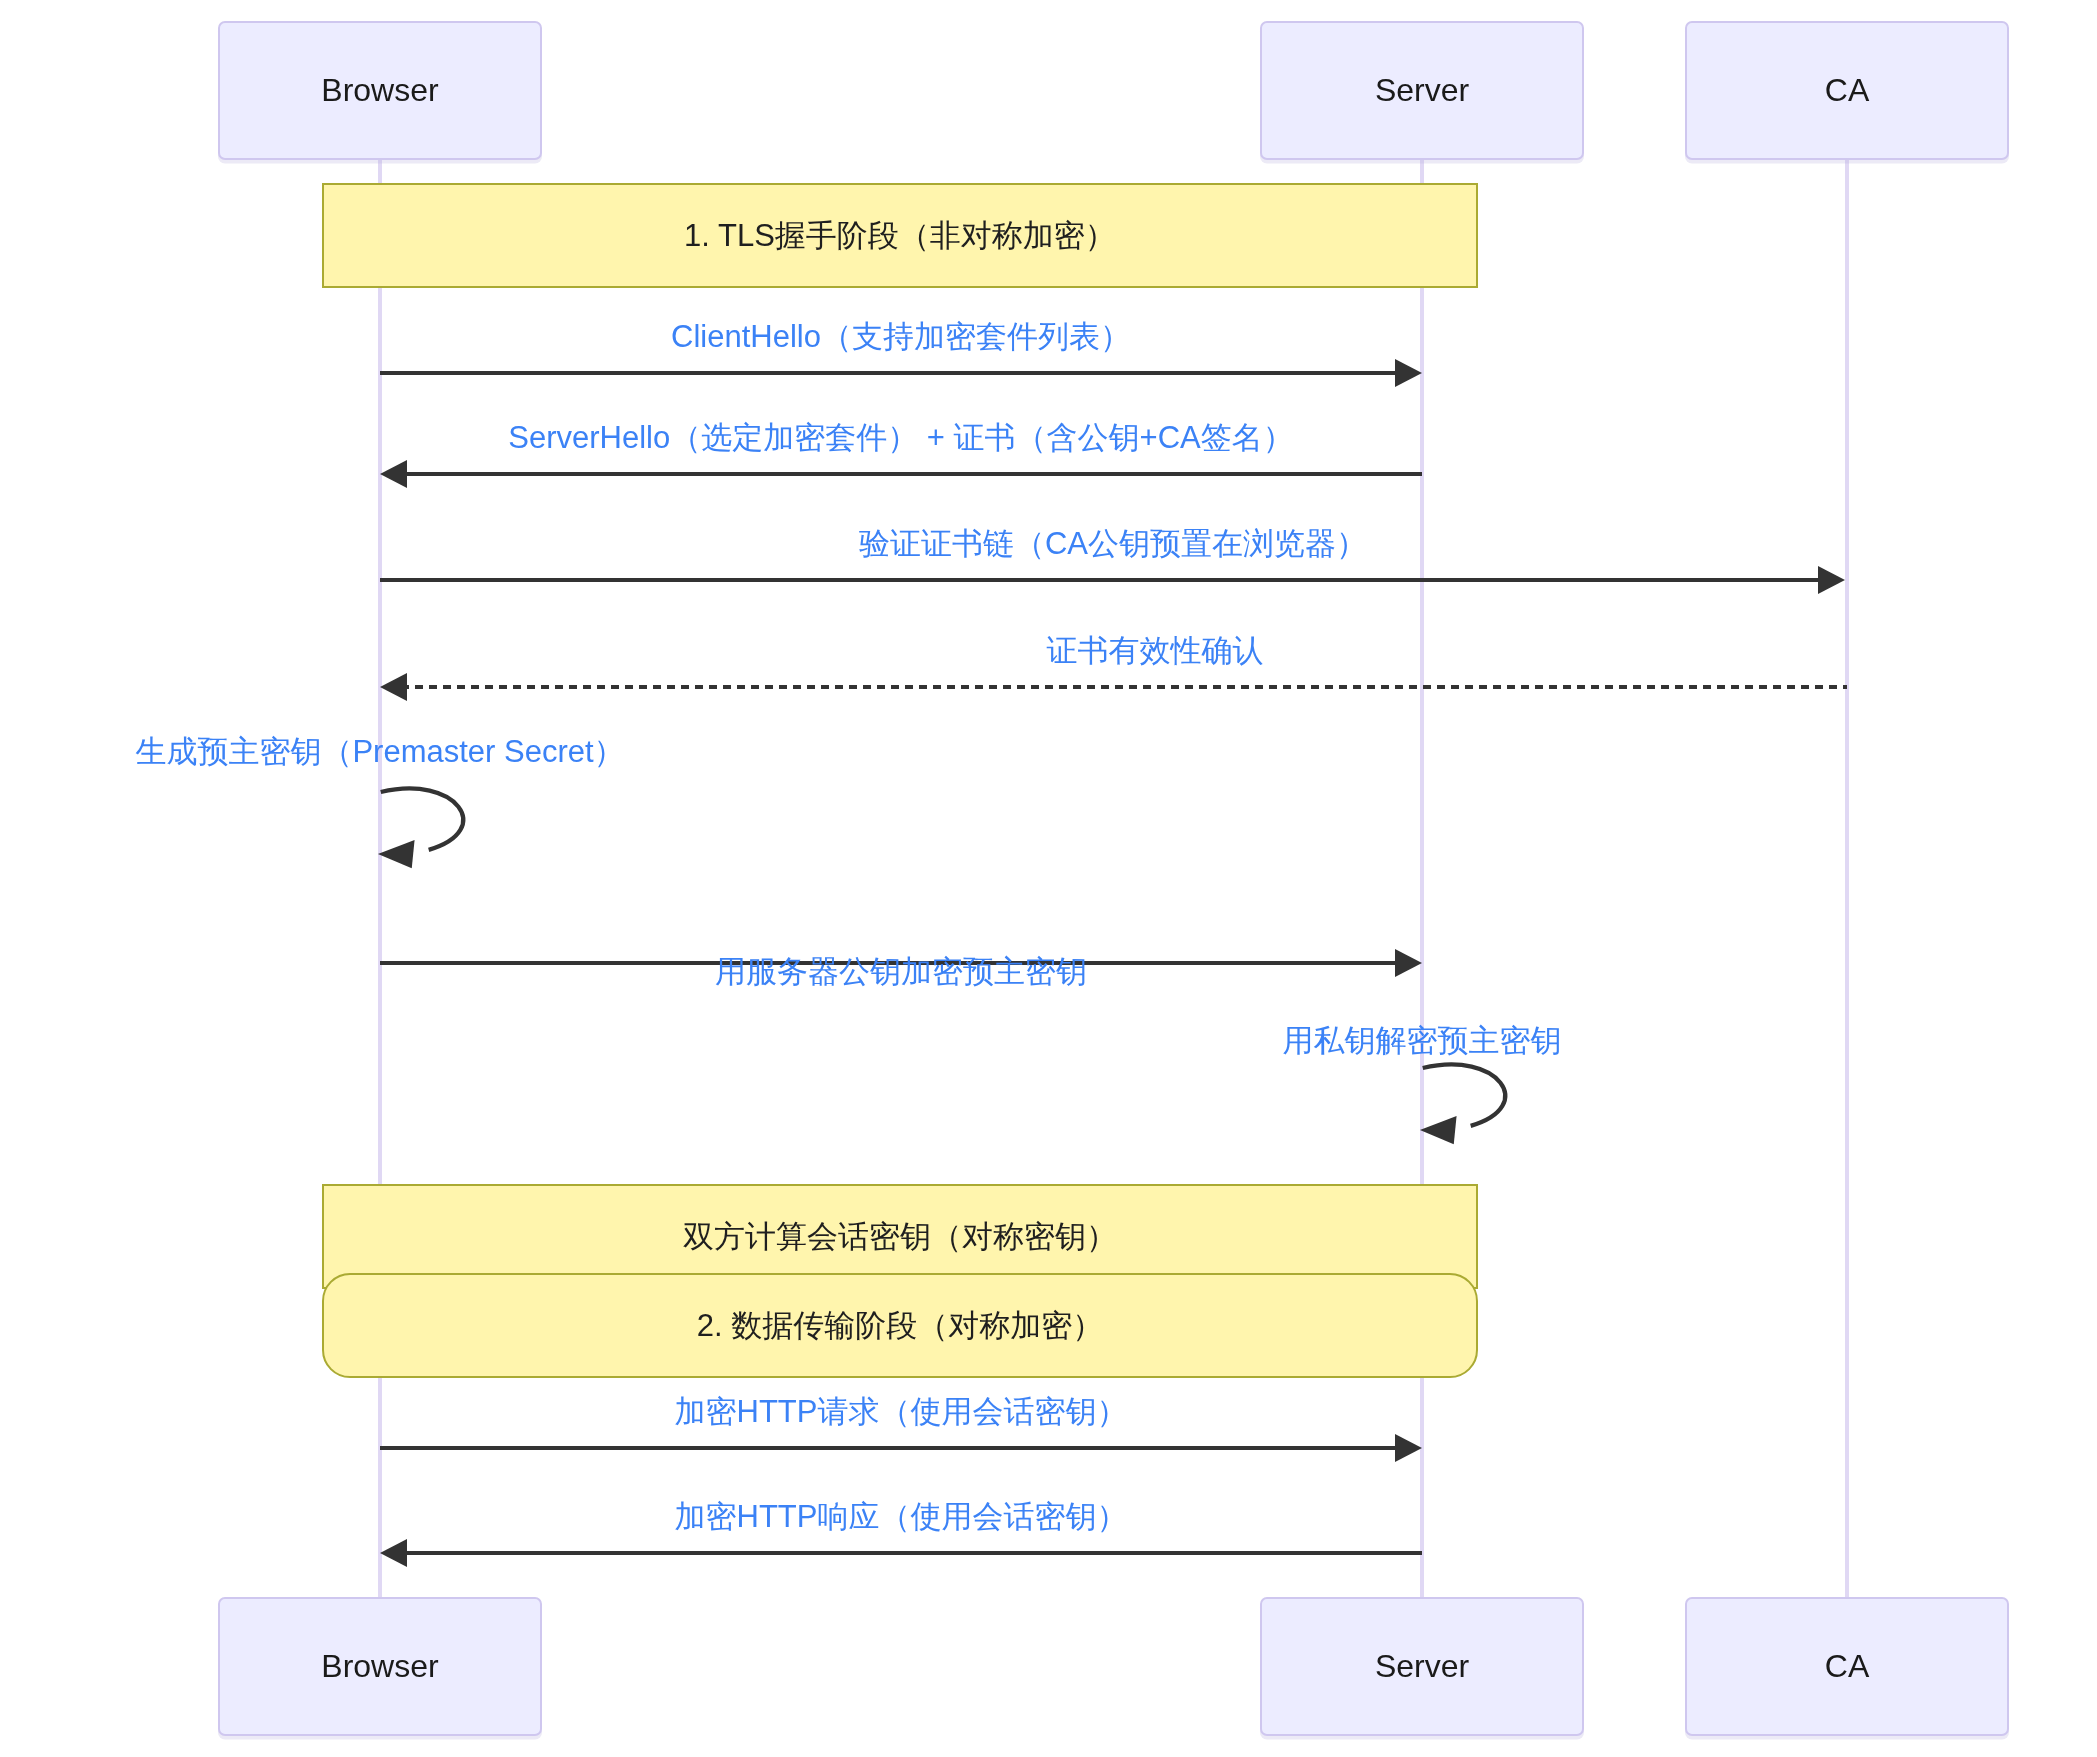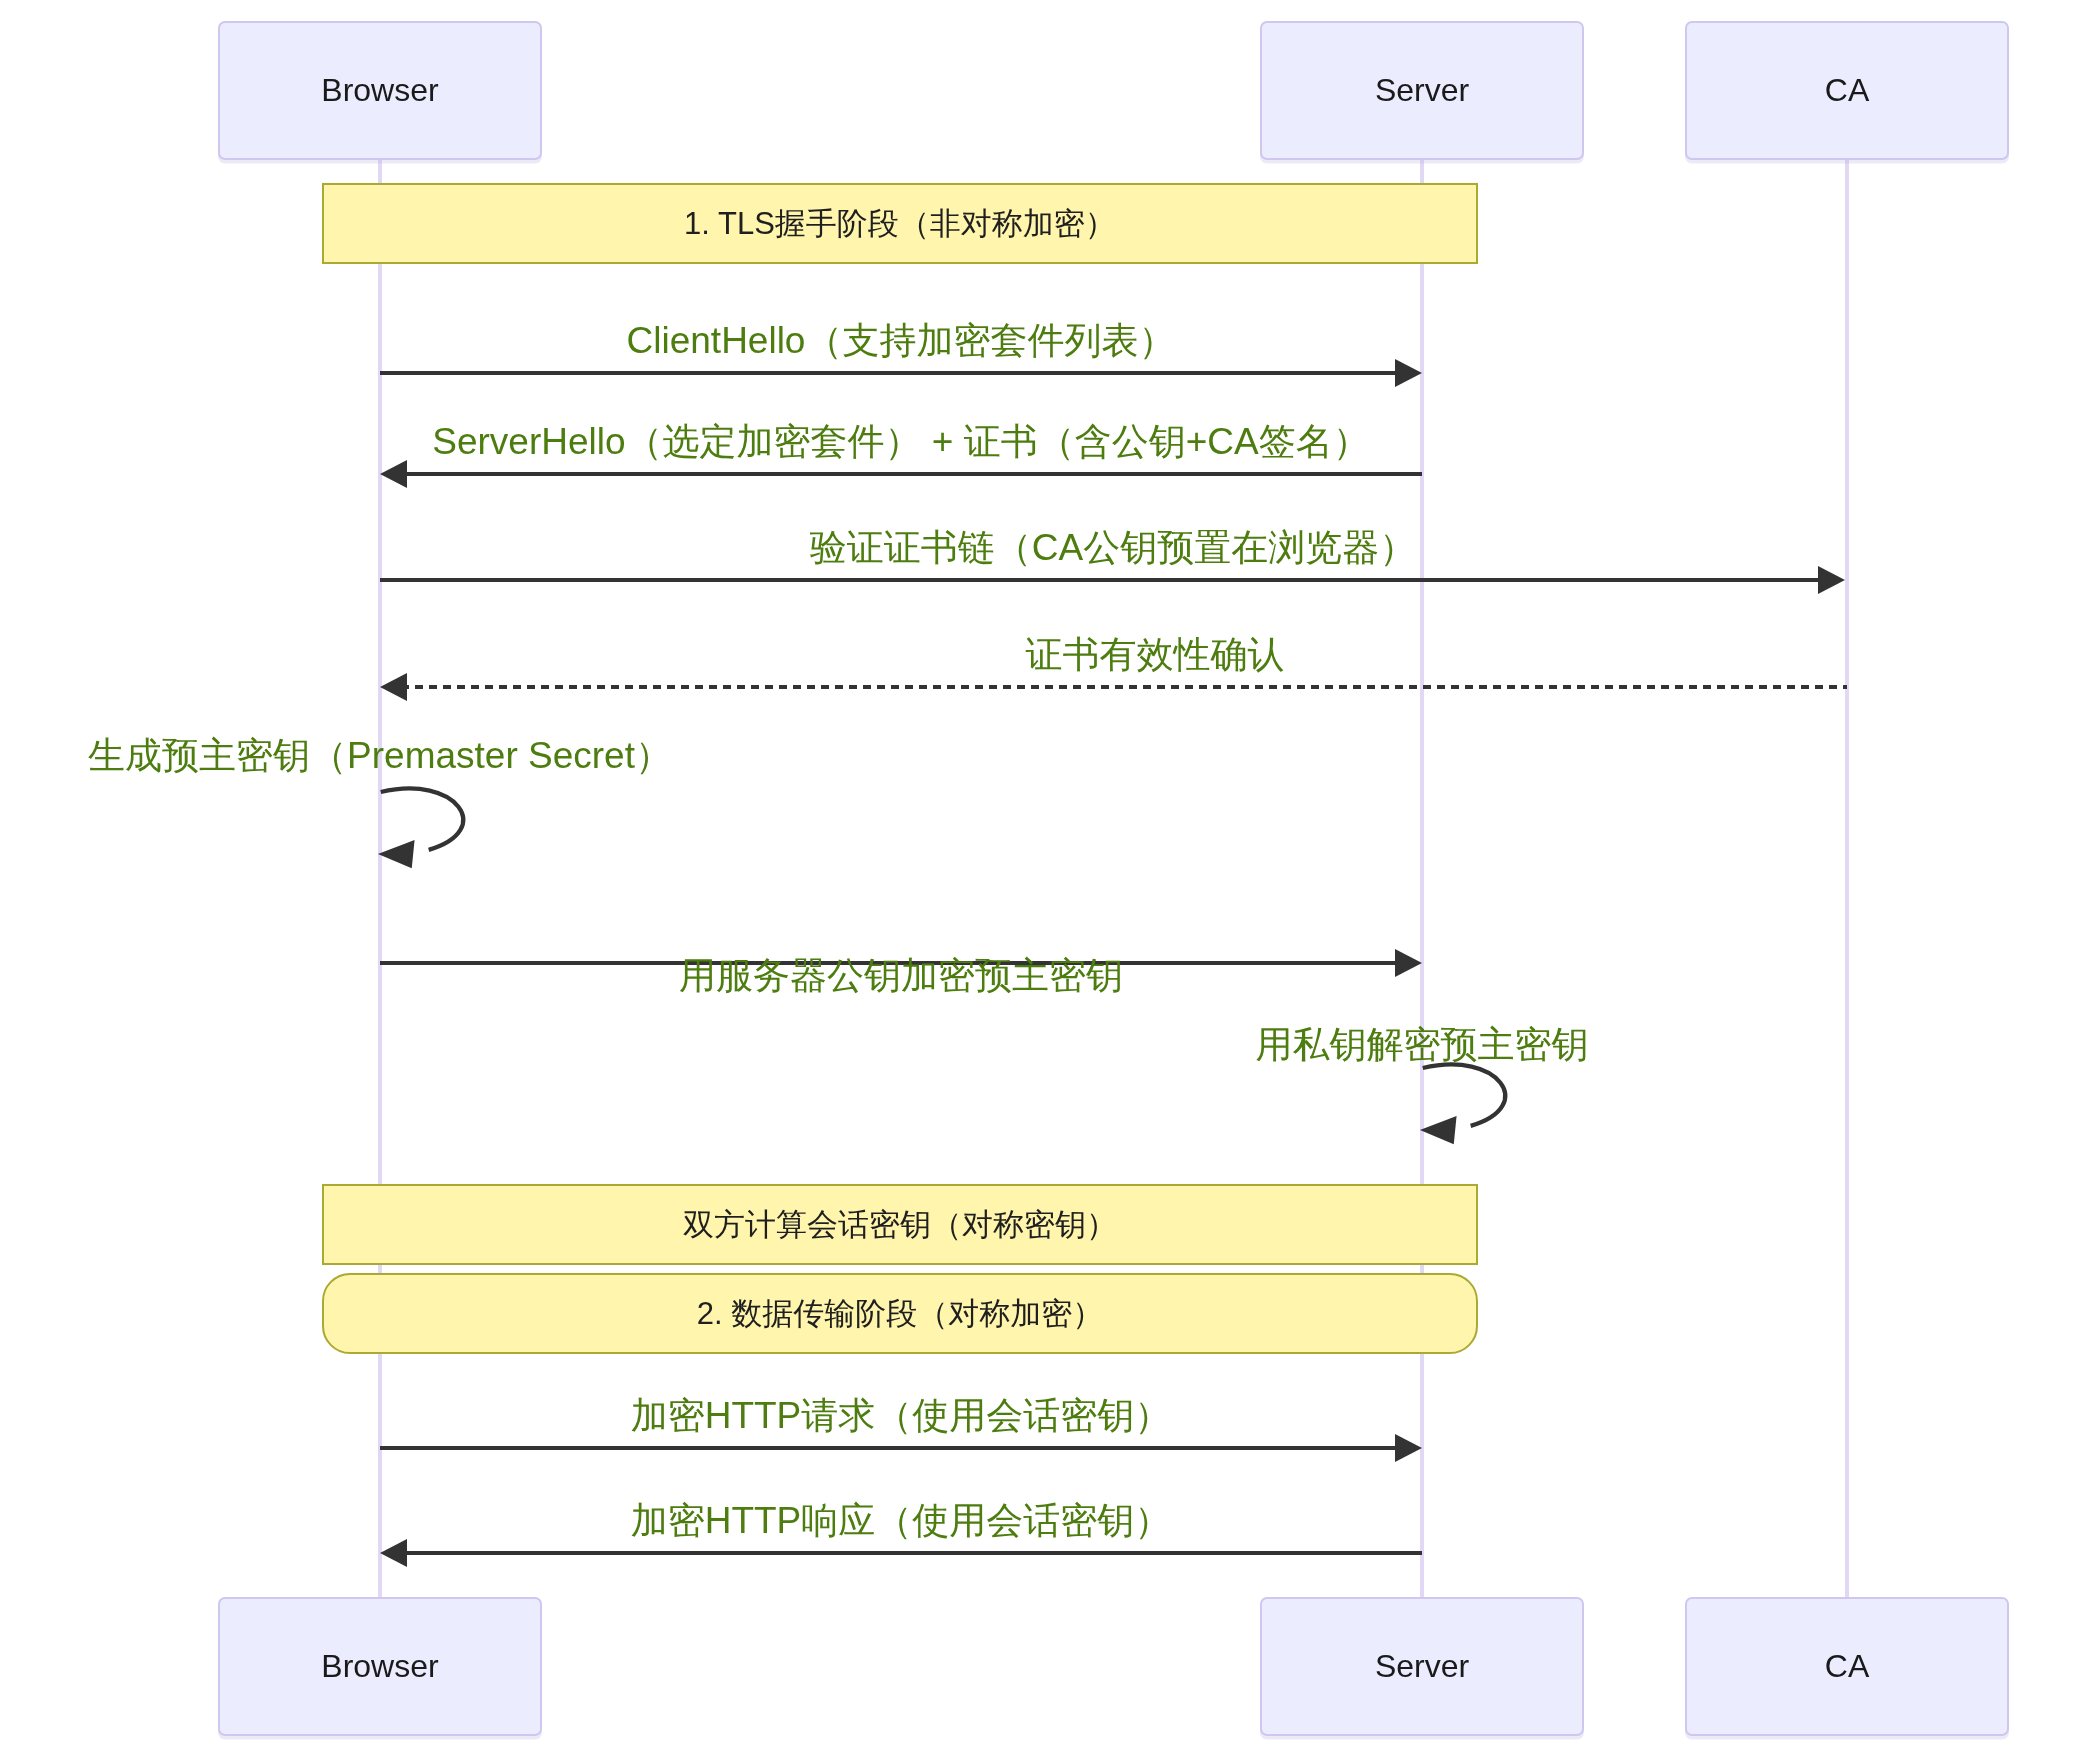--- a/index.html
+++ b/index.html
@@ -39,39 +39,39 @@
     height: 1440px;
     background: #E0D8F4;
     z-index: 1;
   }
 
   
   .note {
     position: absolute;
     left: 322px;
     width: 1156px;
-    height: 81px;
+    height: 105px;
     background: #FFF5AD;
     border: 2.1px solid #AAAA33;
     display: flex;
     align-items: center;
     justify-content: center;
     font-size: 31px;
     color: #1f1f1f;
     z-index: 4;
     box-sizing: border-box;
   }
 
   
   .msg-label {
     position: absolute;
     transform: translateX(-50%);
     white-space: nowrap;
-    font-size: 37px;
-    color: #4d7c0f;
+    font-size: 31px;
+    color: #3b82f6;
     z-index: 5;
   }
 
   
   .arrow-line {
     position: absolute;
     height: 4.2px;
     background: #333333;
     z-index: 4;
   }

